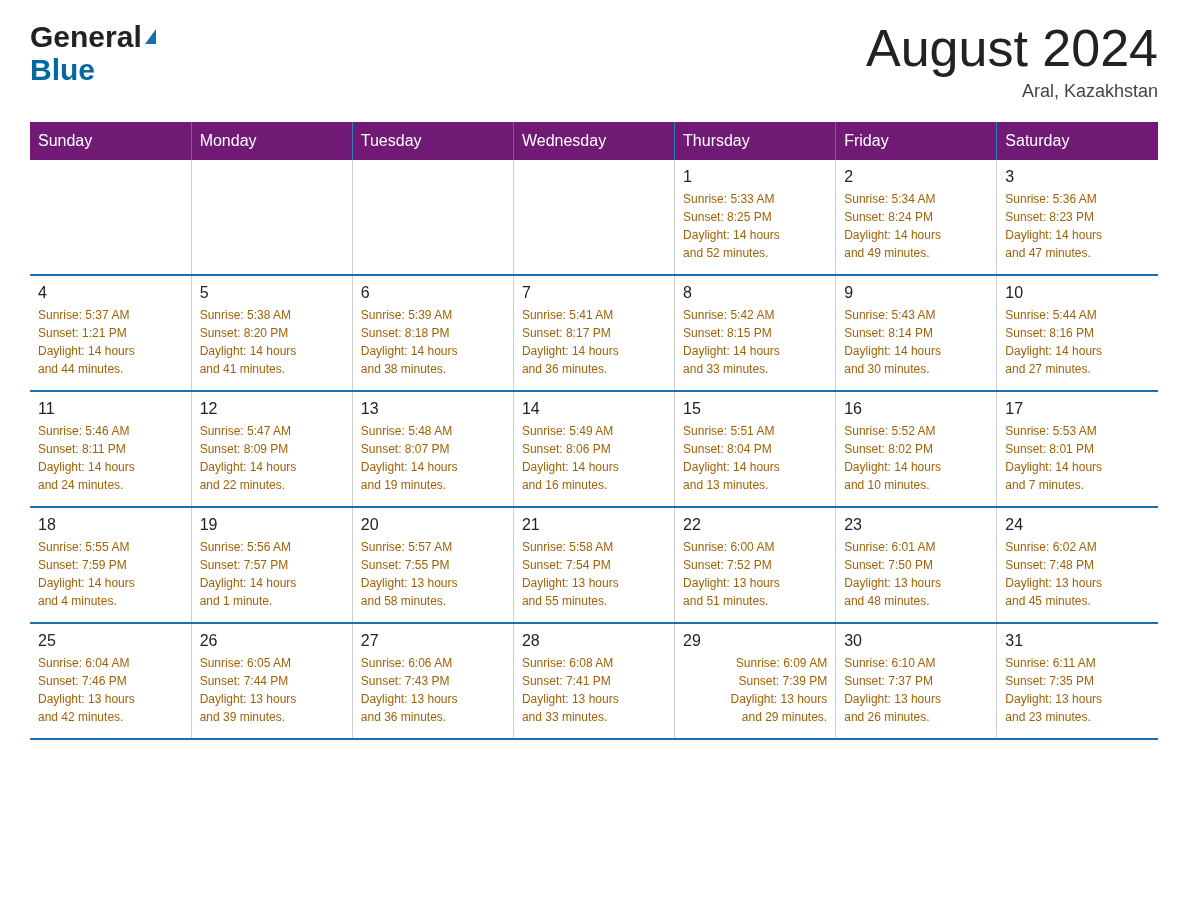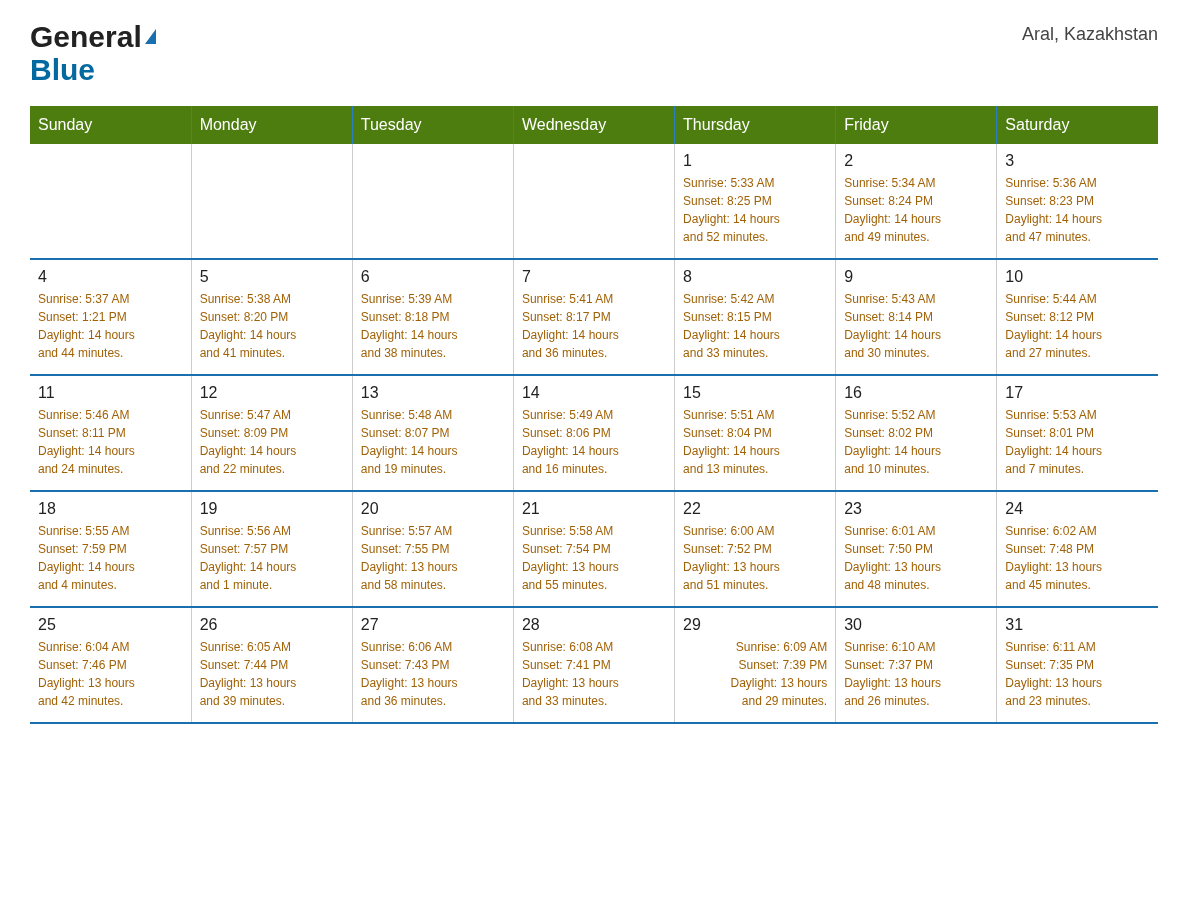--- a/index.html
+++ b/index.html
@@ -31,21 +31,21 @@
       font-size: 18px;
       color: #444;
       margin-top: 4px;
     }
     .calendar {
       width: 100%;
       border-collapse: collapse;
       font-size: 13.5px;
     }
     .calendar thead tr {
-      background: #4d7c0f;
+      background: #701a75;
       color: #fff;
       border-radius: 7px;
     }
     .calendar thead th {
       padding: 10px 8px;
       text-align: left;
       font-weight: normal;
       font-size: 16px;
       border-right: 1px solid #2a7fc0;
     }
@@ -87,20 +87,21 @@
     <div>
       <div style="font-size:30px; font-weight:bold; line-height:1.1;">
         <span style="color:#222;">General</span><span style="display:inline-block; width:0; height:0; border-left:11px solid transparent; border-bottom:15px solid #1a6faf; margin-left:3px; vertical-align:middle; position:relative; top:-3px;"></span>
       </div>
       <div style="font-size:30px; font-weight:bold; color:#0369a1; line-height:1.1;">
         <span>Blue</span>
       </div>
     </div>
   </div>
   <div class="title-block">
+    <div class="month-title">August 2024</div>
     <div class="location">Aral, Kazakhstan</div>
   </div>
 </div>
 
 <table class="calendar">
   <thead>
     <tr>
     <th>Sunday</th>
         <th>Monday</th>
         <th>Tuesday</th>
@@ -177,21 +178,21 @@
         <td>
           <div class="day-number">9</div>
           <div class="day-info" style="white-space: pre-line;">Sunrise: 5:43 AM
 Sunset: 8:14 PM
 Daylight: 14 hours
 and 30 minutes.</div>
         </td>
         <td>
           <div class="day-number">10</div>
           <div class="day-info" style="white-space: pre-line;">Sunrise: 5:44 AM
-Sunset: 8:12 PM
+Sunset: 8:16 PM
 Daylight: 14 hours
 and 27 minutes.</div>
         </td>
       </tr>
       <tr>
         <td>
           <div class="day-number">11</div>
           <div class="day-info" style="white-space: pre-line;">Sunrise: 5:46 AM
 Sunset: 8:11 PM
 Daylight: 14 hours

